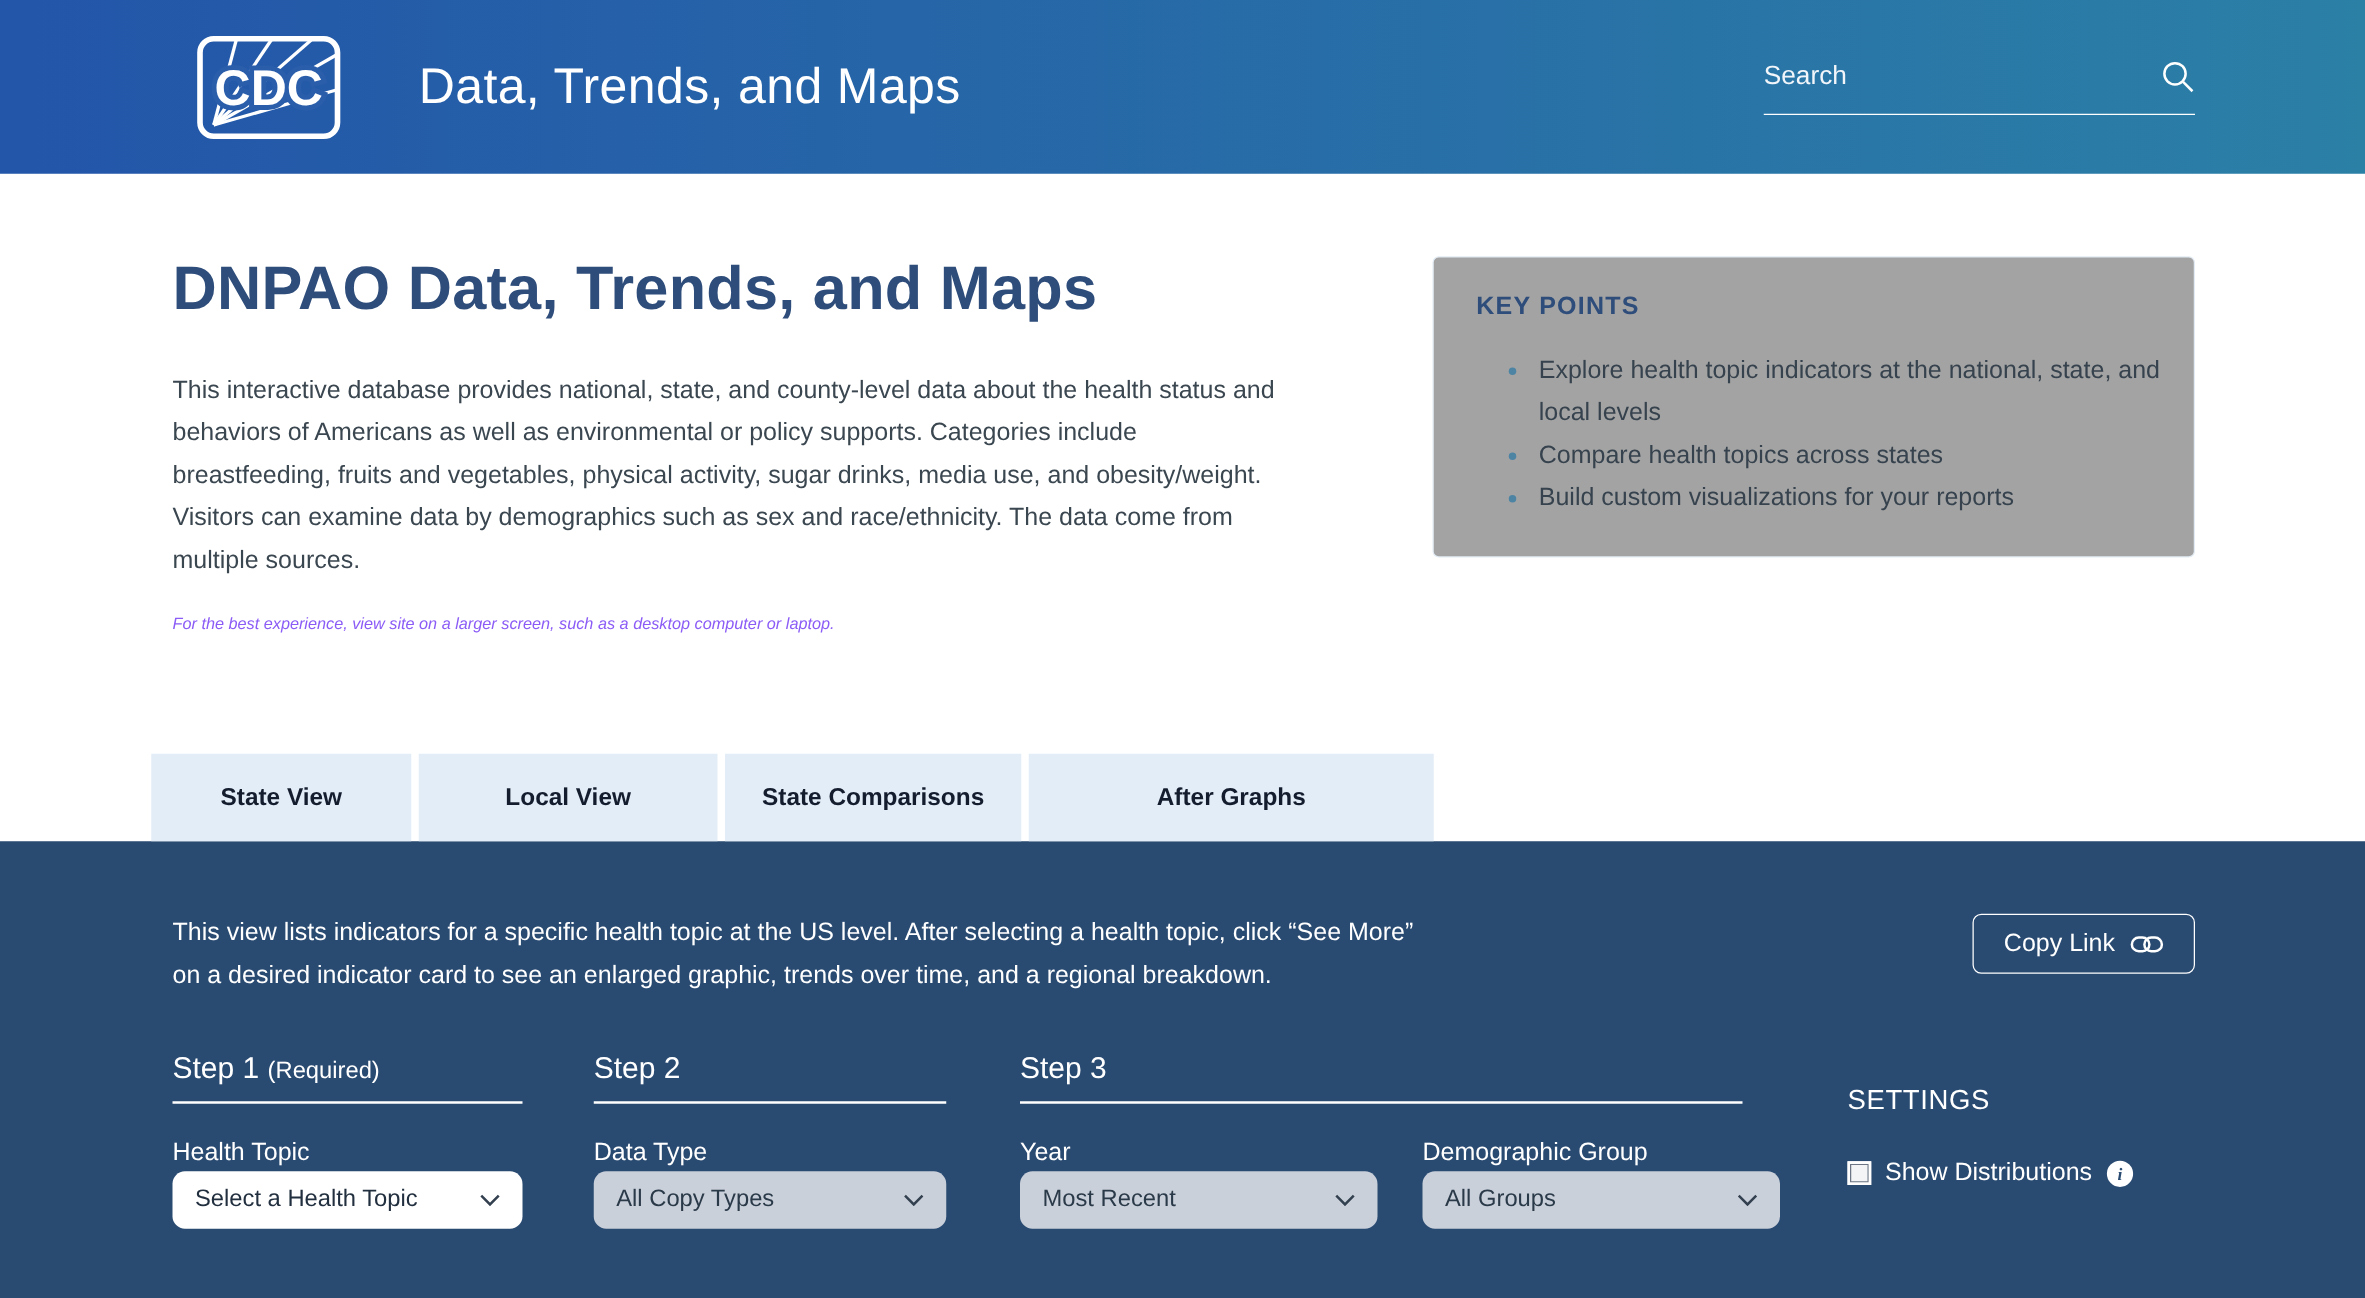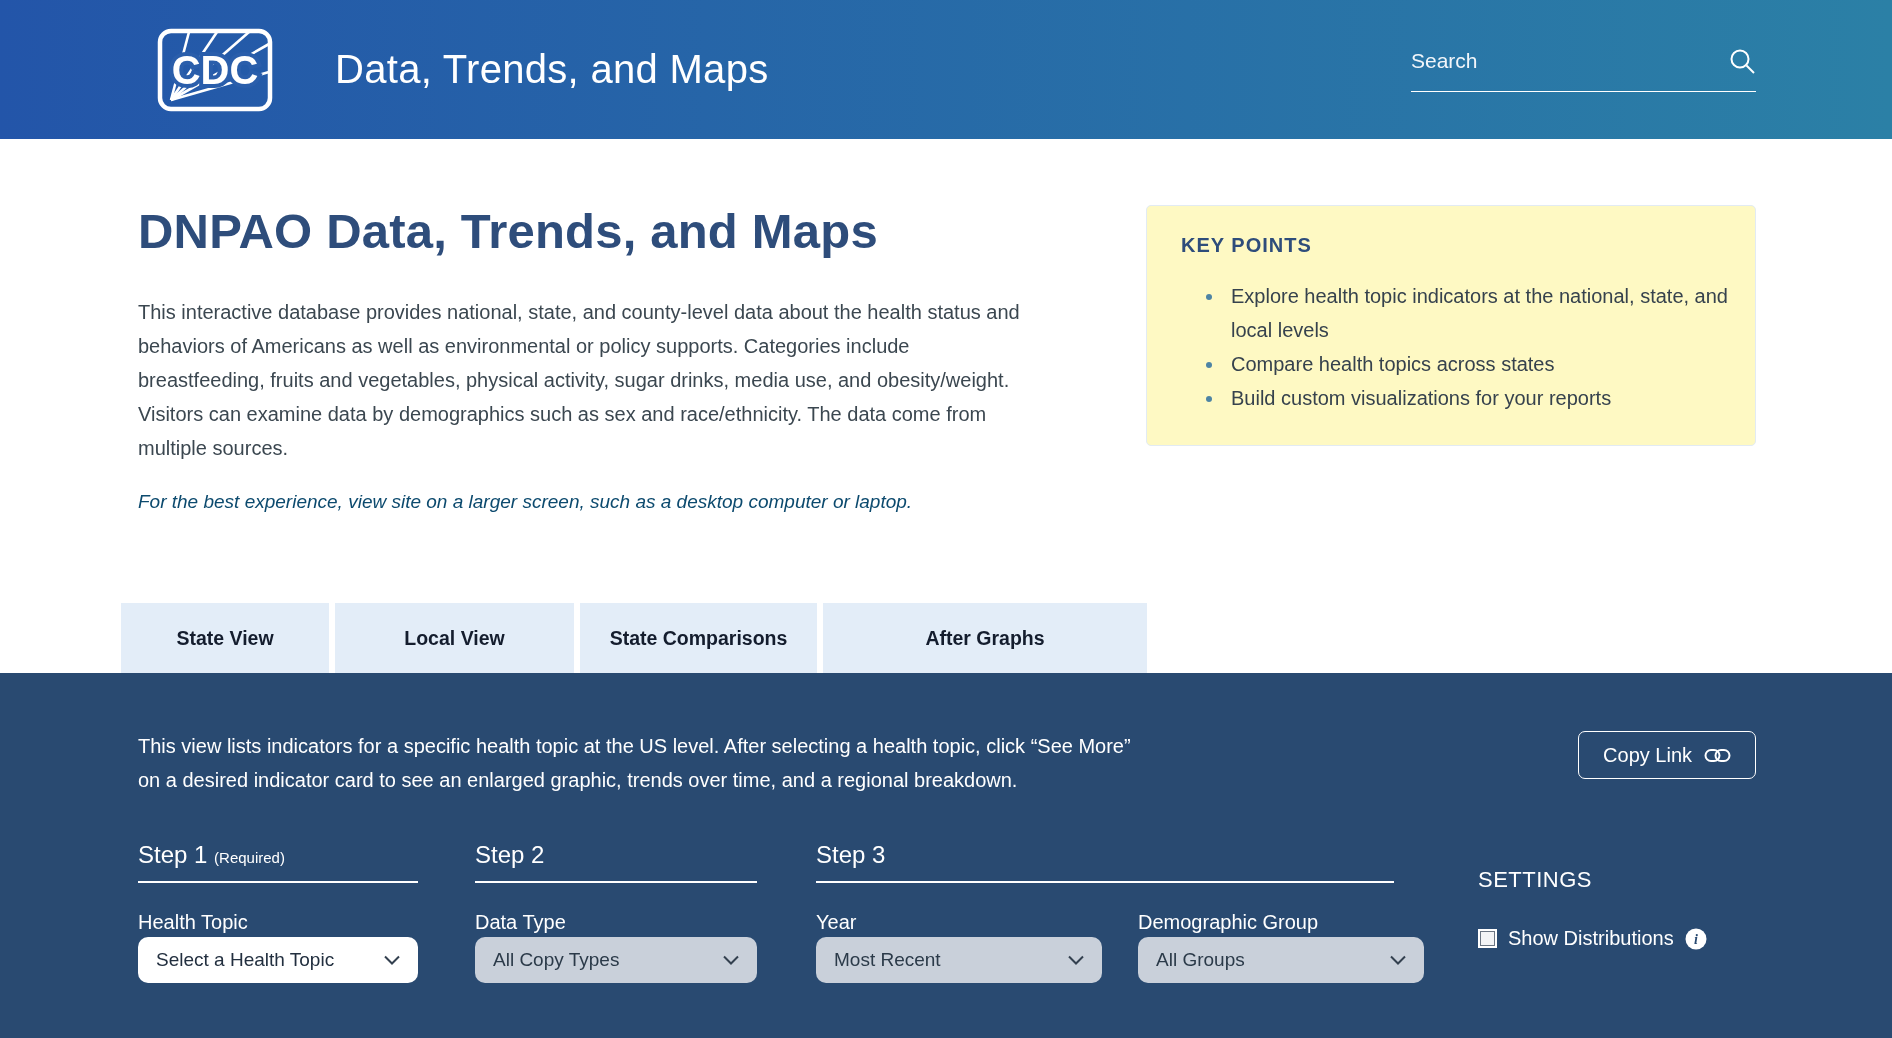--- a/index.html
+++ b/index.html
@@ -18,23 +18,23 @@
                   color:#fff; font-size:21px; font-family:"Liberation Sans",sans-serif; }
   .search-input::placeholder { color:#f2f6fa; opacity:1; }
   .search-icon { width:28px; height:28px; flex:0 0 auto; cursor:pointer; }
 
   
   .hero { height:464px; padding:64px 136px 0 138px; display:flex; }
   .hero-left { width:905px; }
   h1.page-title { color:#2e4d7b; font-size:49px; font-weight:600; letter-spacing:0.2px;
                   margin-bottom:36px; }
   .hero-desc { color:#3b4750; font-size:20px; line-height:34px; max-width:890px; }
-  .hero-note { color:#0c4a6e; font-size:19px; font-style:italic; margin-top:26px; }
-
-  .keypoints { margin-left:auto; width:610px; background:#fef9c3;
+  .hero-note { color:#8b5cf6; font-size:13px; font-style:italic; margin-top:26px; }
+
+  .keypoints { margin-left:auto; width:610px; background:#a3a3a3;
                border:1px solid #e2ebf3; border-radius:5px; padding:28px 22px 30px 34px;
                margin-top:2px; align-self:flex-start; }
   .keypoints-title { color:#2e4d7b; font-size:20px; font-weight:600; letter-spacing:1px; }
   .keypoints-list { margin:22px 0 0 44px; }
   .keypoints-list li { color:#36424d; font-size:20px; line-height:34px; padding-left:6px; }
   .keypoints-list li::marker { color:#4d84a4; }
 
   
   .tabbar { height:70px; padding-left:121px; display:flex; gap:6px; background:#ffffff; }
   .tab { border:none; height:70px; background:#e3edf8; color:#141d2e; font-weight:700;
@@ -54,21 +54,21 @@
                   display:flex; align-items:center; gap:12px; cursor:pointer; }
   .link-icon { width:27px; height:15px; }
 
   .steps-row { display:flex; margin-top:44px; }
   .col1 { width:280px; }
   .col2 { width:282px; margin-left:57px; }
   .col3 { width:608px; margin-left:59px; }
   .step-head { font-size:24px; font-weight:500; padding-bottom:12px;
                border-bottom:2px solid #ffffff; }
   .col3 .step-head { width:578px; }
-  .step-required { font-size:15px; font-weight:400; }
+  .step-required { font-size:19px; font-weight:400; }
   .field-label { font-size:20px; margin-top:28px; height:26px; }
   .fake-select { height:46px; border-radius:10px; background:#c9d0da;
                  color:#2b3a49; font-size:19px; display:flex; align-items:center;
                  padding:0 18px; cursor:pointer; }
   .fake-select.enabled { background:#ffffff; color:#222f3f; }
   .fake-select .chev { margin-left:auto; width:16px; height:10px; }
   .sub-fields { display:flex; gap:36px;align-items:center; }
   .sub-field { width:286px; }
 
   .settings-col { margin-left:auto; width:278px; padding-top:26px; }

